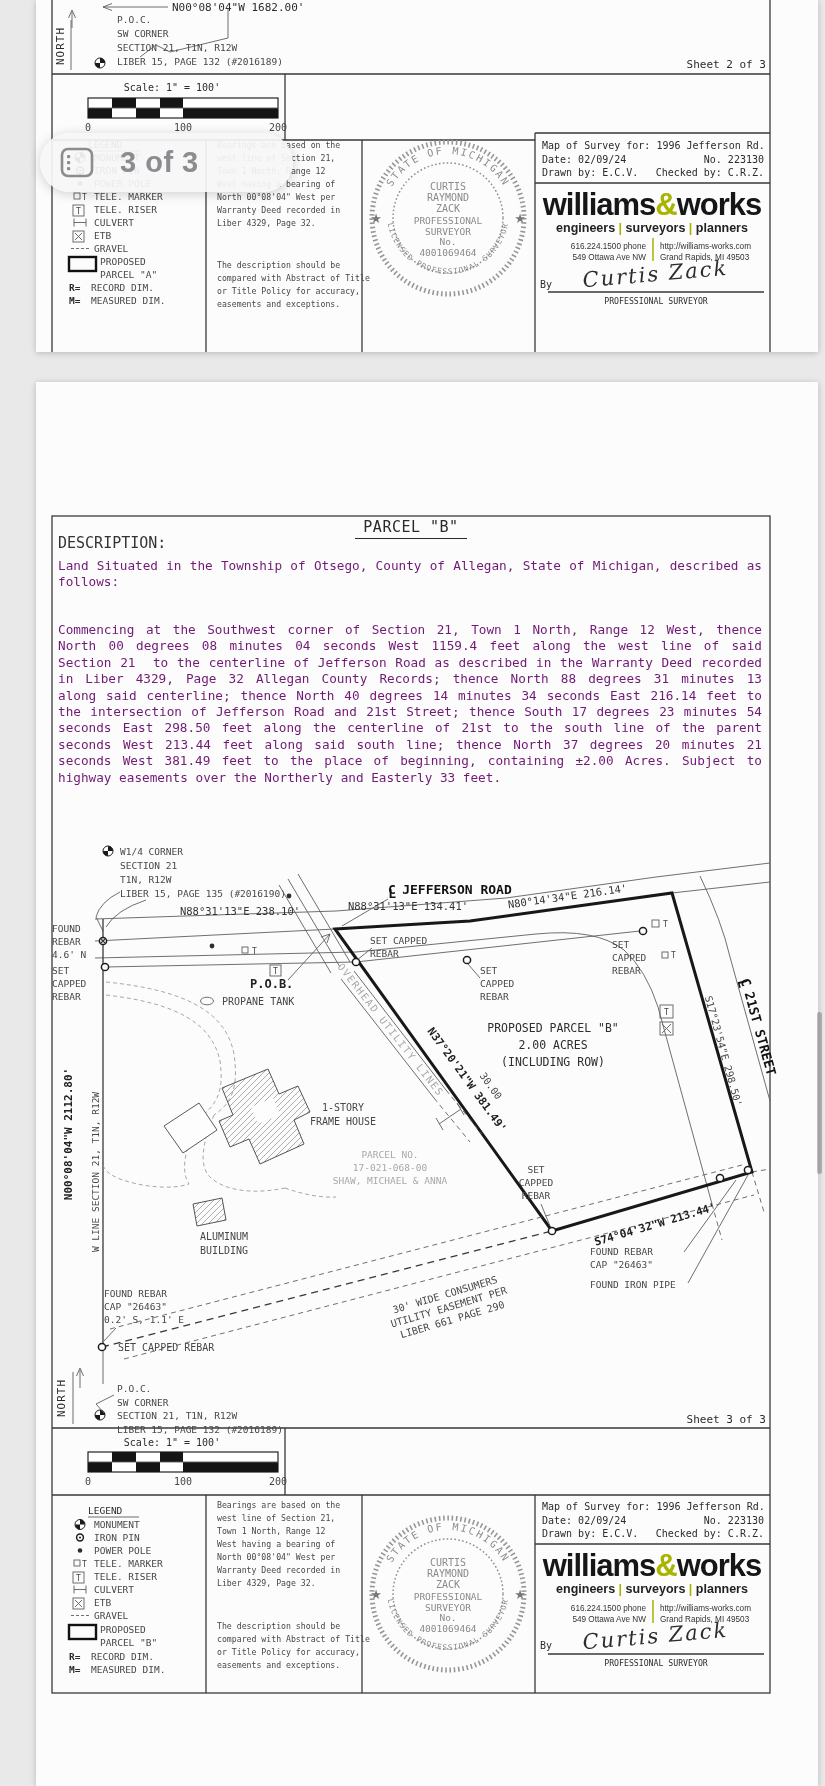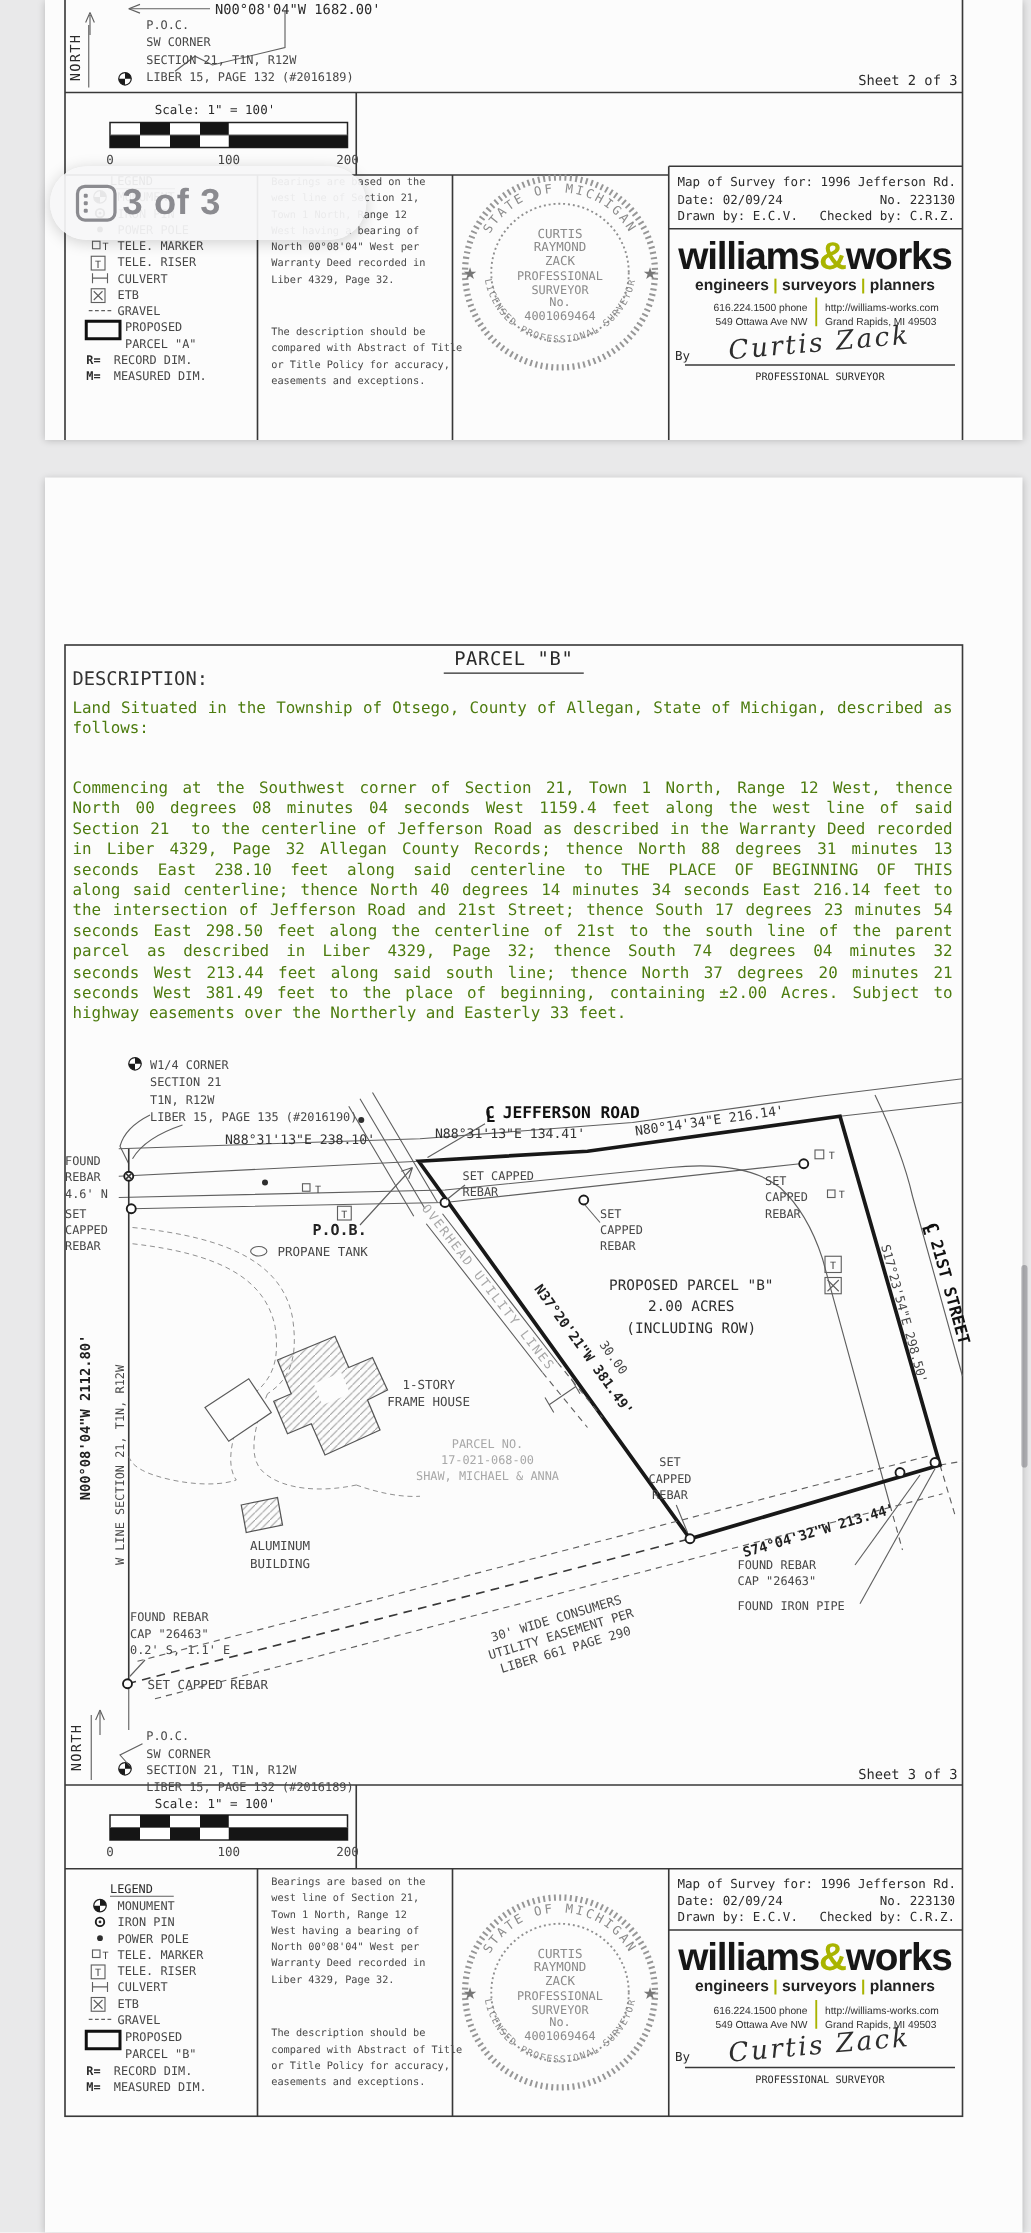--- a/index.html
+++ b/index.html
@@ -29,25 +29,25 @@
   .stampc{fill:#8a8a8a}
   .star{font-size:13px;fill:#777;font-family:"DejaVu Sans",sans-serif}
   .olive{fill:#a9b400}.olv{stroke:#a9b400;stroke-width:1.5}
   .brand{font-family:"Liberation Sans",sans-serif;font-weight:bold;font-size:31px;fill:#161616;letter-spacing:-1px}
   .tag{font-family:"Liberation Sans",sans-serif;font-weight:bold;font-size:12.5px;fill:#222}
   .tiny{font-family:"Liberation Sans",sans-serif;font-size:8.2px;fill:#333}
   .sig{font-family:"DejaVu Serif",serif;font-style:italic;font-size:21px;fill:#2d2d2d;letter-spacing:2px}
   .p3title{position:absolute;left:16px;top:136px;width:718px;text-align:center;font-size:15px;color:#2a2a2a;letter-spacing:.5px}
   .p3title span{border-bottom:1.4px solid #2a2a2a;padding:0 8px 2px}
   .desclabel{position:absolute;left:22px;top:152px;font-size:15px;color:#333}
-  .introblk,.bodyblk{position:absolute;left:22px;width:704px;font-size:12.7px;color:#4d7c0f}
+  .introblk,.bodyblk{position:absolute;left:22px;width:704px;font-size:12.7px;color:#701a75}
   .introblk{top:176px}.bodyblk{top:240px}
   .introblk div,.bodyblk div{height:16.4px;line-height:16.4px;text-align:justify;text-align-last:justify;white-space:pre-wrap}
   .introblk div:last-child,.bodyblk div:last-child{text-align-last:left}
-  #pill{position:absolute;left:40px;top:133px;width:253px;height:59px;border-radius:30px;background:rgba(246,246,247,.93);box-shadow:0 2px 12px rgba(0,0,0,.18);display:flex;align-items:center;gap:2px;padding-left:20px;box-sizing:border-box;z-index:5}
+  #pill{position:absolute;left:40px;top:133px;width:253px;height:59px;border-radius:30px;background:rgba(246,246,247,.93);box-shadow:0 2px 12px rgba(0,0,0,.18);display:flex;align-items:center;gap:24px;padding-left:20px;box-sizing:border-box;z-index:5}
   #pill .txt{font-family:"Liberation Sans",sans-serif;font-size:29px;font-weight:bold;color:#8b8b90;letter-spacing:.5px}
   #sb{position:absolute;right:3px;top:1012px;width:5px;height:162px;border-radius:3px;background:rgba(60,60,67,.32);z-index:6}
 </style>
 </head>
 <body>
 
 <div class="pg" id="sheet2">
 <svg width="782" height="352" viewBox="0 0 782 352">
   <defs>
     <g id="monu2">
@@ -515,25 +515,23 @@
 <div class="desclabel">DESCRIPTION:</div>
 <div class="introblk">
       <div>Land Situated in the Township of Otsego, County of Allegan, State of Michigan, described as</div>
       <div>follows:</div>
     </div>
 <div class="bodyblk">
       <div>Commencing at the Southwest corner of Section 21, Town 1 North, Range 12 West, thence</div>
       <div>North 00 degrees 08 minutes 04 seconds West 1159.4 feet along the west line of said</div>
       <div>Section 21  to the centerline of Jefferson Road as described in the Warranty Deed recorded</div>
       <div>in Liber 4329, Page 32 Allegan County Records; thence North 88 degrees 31 minutes 13</div>
-      <div>seconds East 238.10 feet along said centerline to THE PLACE OF BEGINNING OF THIS</div>
       <div>along said centerline; thence North 40 degrees 14 minutes 34 seconds East 216.14 feet to</div>
       <div>the intersection of Jefferson Road and 21st Street; thence South 17 degrees 23 minutes 54</div>
       <div>seconds East 298.50 feet along the centerline of 21st to the south line of the parent</div>
-      <div>parcel as described in Liber 4329, Page 32; thence South 74 degrees 04 minutes 32</div>
       <div>seconds West 213.44 feet along said south line; thence North 37 degrees 20 minutes 21</div>
       <div>seconds West 381.49 feet to the place of beginning, containing ±2.00 Acres. Subject to</div>
       <div>highway easements over the Northerly and Easterly 33 feet.</div>
     </div>
 </div>
 
 <div id="pill">
   <svg width="36" height="32" viewBox="0 0 36 32">
     <rect x="2" y="2" width="30" height="27" rx="6" fill="none" stroke="#8b8b90" stroke-width="2.6"></rect>
     <rect x="7" y="8" width="3.2" height="3.2" rx="1" fill="#8b8b90"></rect>

